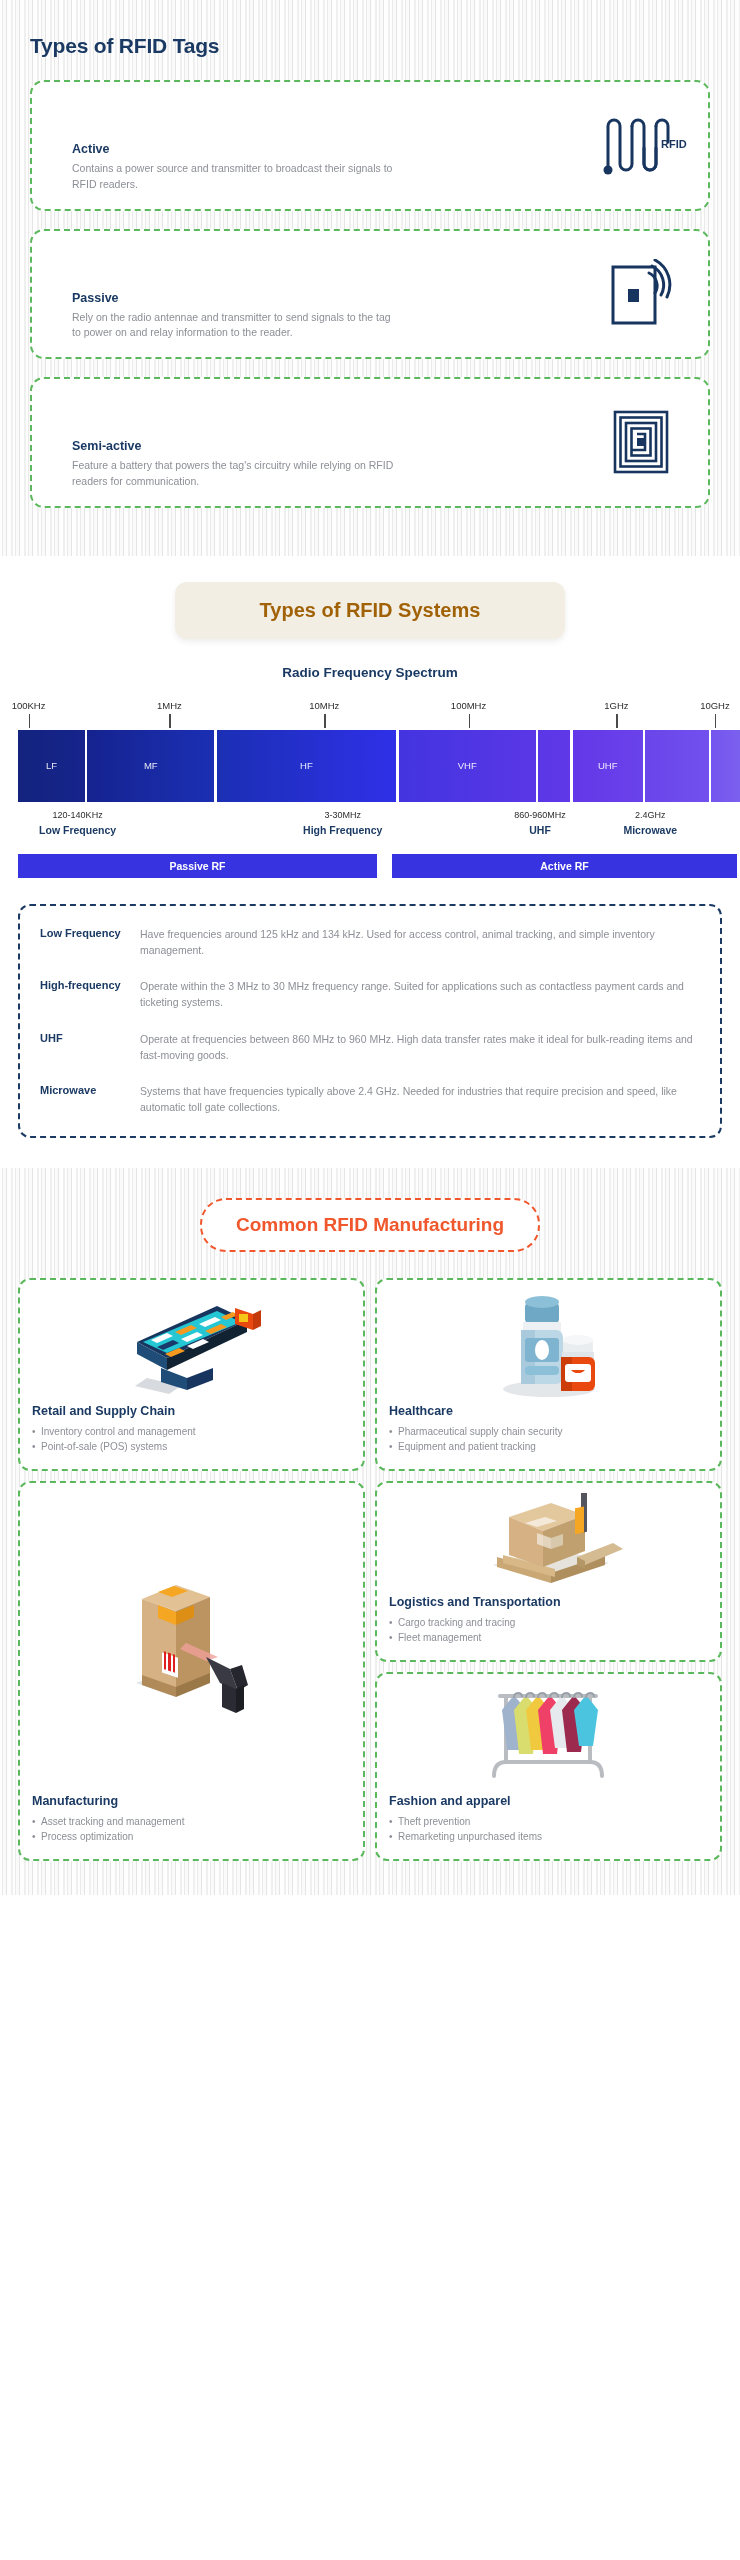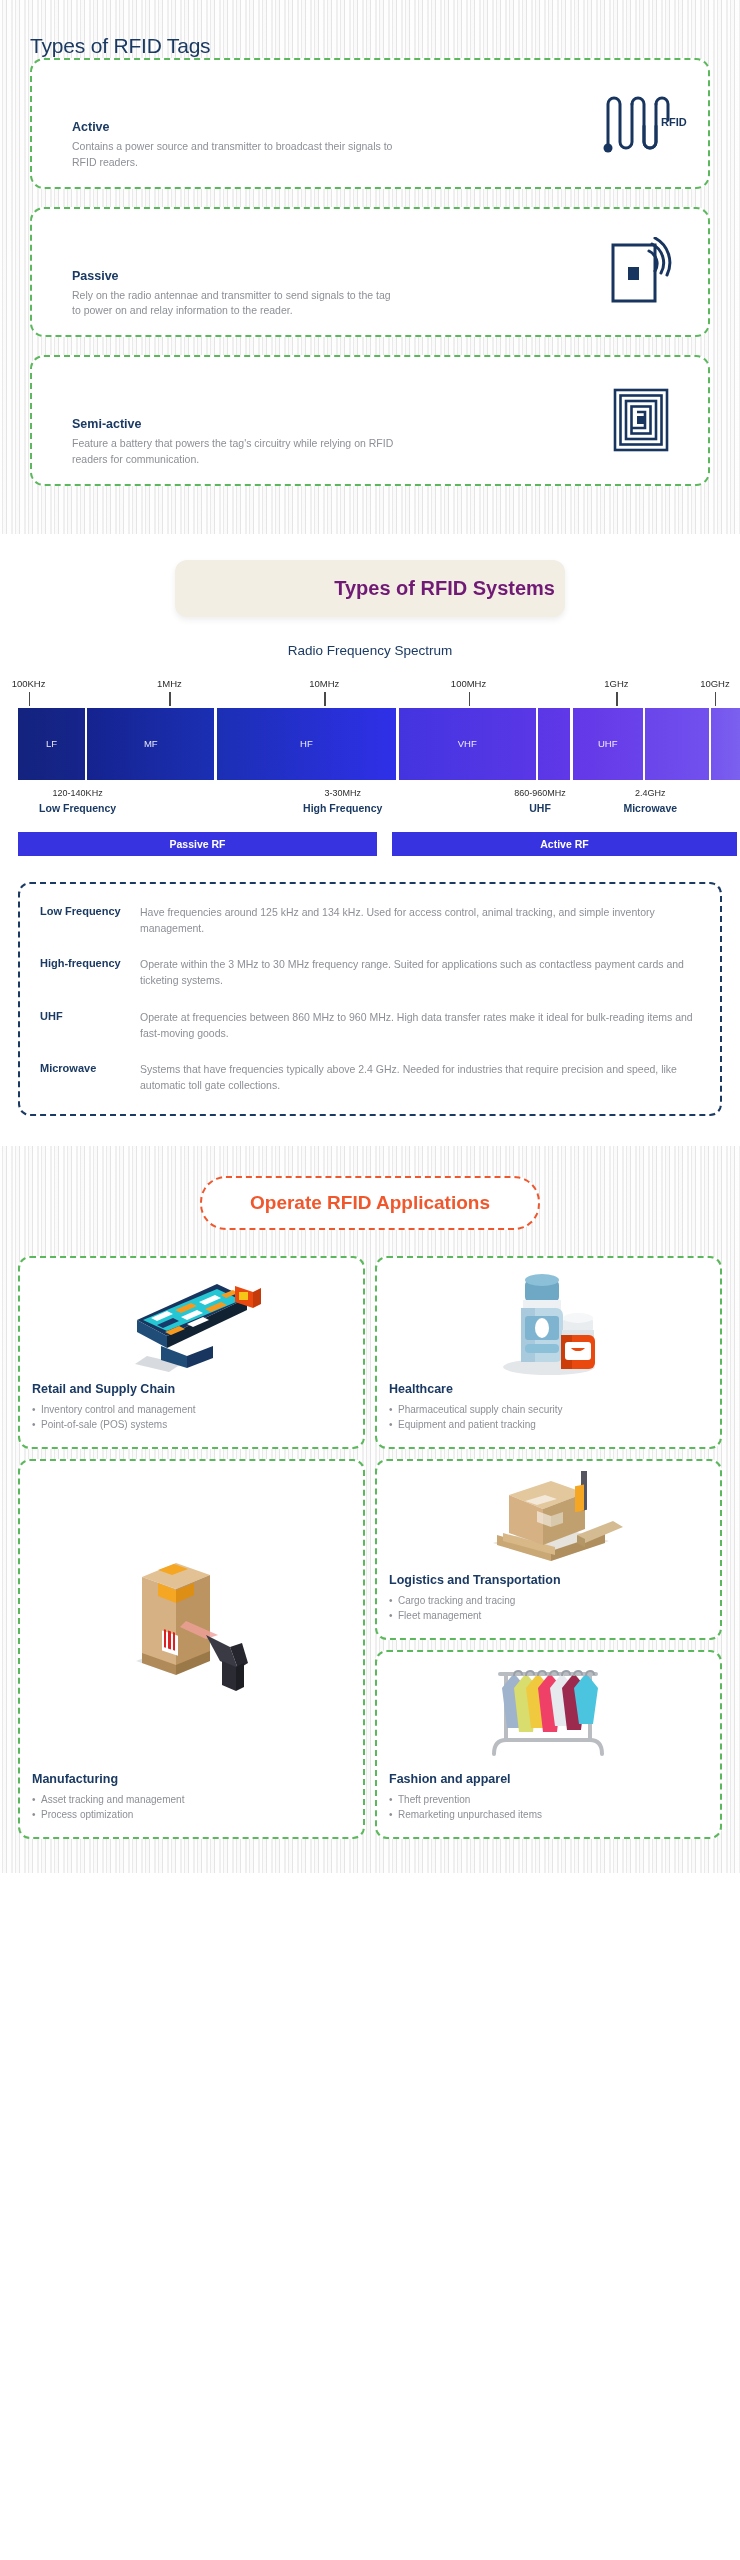--- a/index.html
+++ b/index.html
@@ -23,24 +23,25 @@
         rgba(222,222,222,0.7) 6px, rgba(222,222,222,0.7) 7px,
         rgba(255,255,255,0.9) 7px, rgba(255,255,255,0.9) 11px,
         rgba(238,238,238,0.8) 11px, rgba(238,238,238,0.8) 13px);
   }
   .plain { background: #ffffff; }
 
   
   #sec-tags { padding: 34px 22px 30px 22px; }
   .sec-title {
     font-size: 21px;
-    font-weight: normal;
+    font-weight: bold;
     color: #1b3a63;
     letter-spacing: -0.2px;
     margin-left: 8px;
+    margin-bottom: 22px;
   }
   .tag-card {
     position: relative;
     background: #ffffff;
     border: 2px dashed #5cb85c;
     border-radius: 14px;
     margin: 0 8px 18px 8px;
     padding: 16px 18px 16px 40px;
     min-height: 88px;
     display: flex;
@@ -73,26 +74,26 @@
   #sec-systems { padding: 26px 0 30px 0; background: #ffffff; }
   .pill {
     width: 390px;
     margin: 0 auto 26px auto;
     background: #f2eee4;
     border-radius: 12px;
     padding: 17px 10px;
     text-align: center;
     box-shadow: 0 3px 6px rgba(0,0,0,0.07);
   }
-  .pill-t { font-size: 20px; font-weight: bold; color: #701a75; text-align: right; }
+  .pill-t { font-size: 20px; font-weight: bold; color: #a16207; }
 
   .spec-title {
     text-align: center;
     font-size: 13.5px;
-    font-weight: normal;
+    font-weight: bold;
     color: #1b3a63;
     margin-bottom: 20px;
   }
   .spec-wrap { padding: 0 18px; position: relative; }
 
   .ticks { position: relative; height: 30px; }
   .tick { position: absolute; top: 0; text-align: center; }
   .tick .lbl {
     font-size: 9.5px;
     color: #2c2c2c;
@@ -344,21 +345,21 @@
       </div>
       <div class="freq-row">
         <div class="freq-n">Microwave</div>
         <div class="freq-d">Systems that have frequencies typically above 2.4 GHz. Needed for industries that require precision and speed, like automatic toll gate collections.</div>
       </div>
     </div>
   </section>
 
   <section class="tex" id="sec-apps">
     <div class="pill-orange">
-      <div class="pt">Operate RFID Applications</div>
+      <div class="pt">Common RFID Manufacturing</div>
     </div>
 
     <div class="grid">
 
       <div class="app-card">
         <div class="app-art">
           <svg width="150" height="108" viewBox="0 0 150 108">
             <polygon points="18,96 52,104 64,96 30,88" fill="#d7dade"></polygon>
             <polygon points="44,78 70,88 70,100 44,92" fill="#1f4d78"></polygon>
             <polygon points="70,88 96,78 96,90 70,100" fill="#17355e"></polygon>

